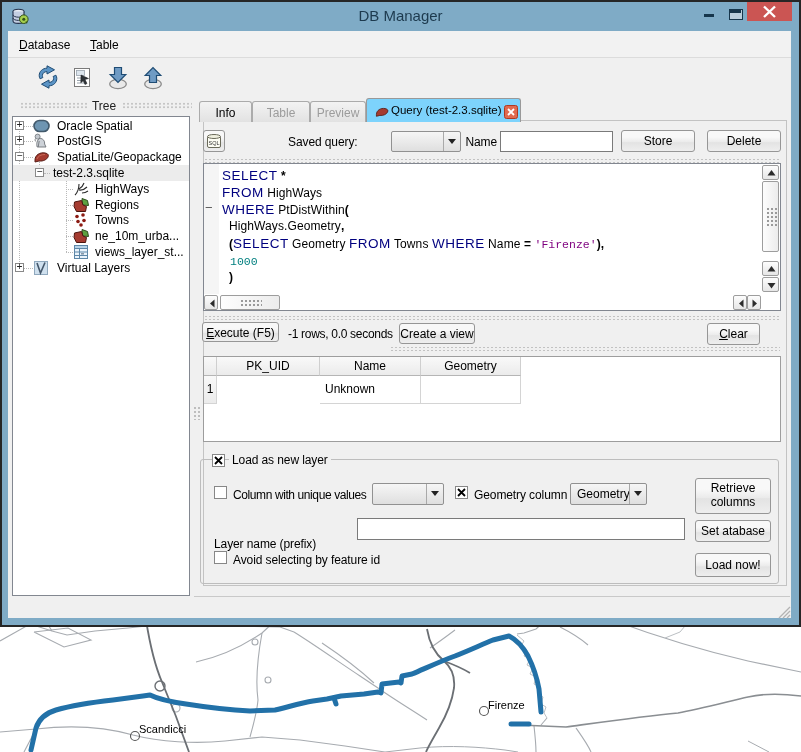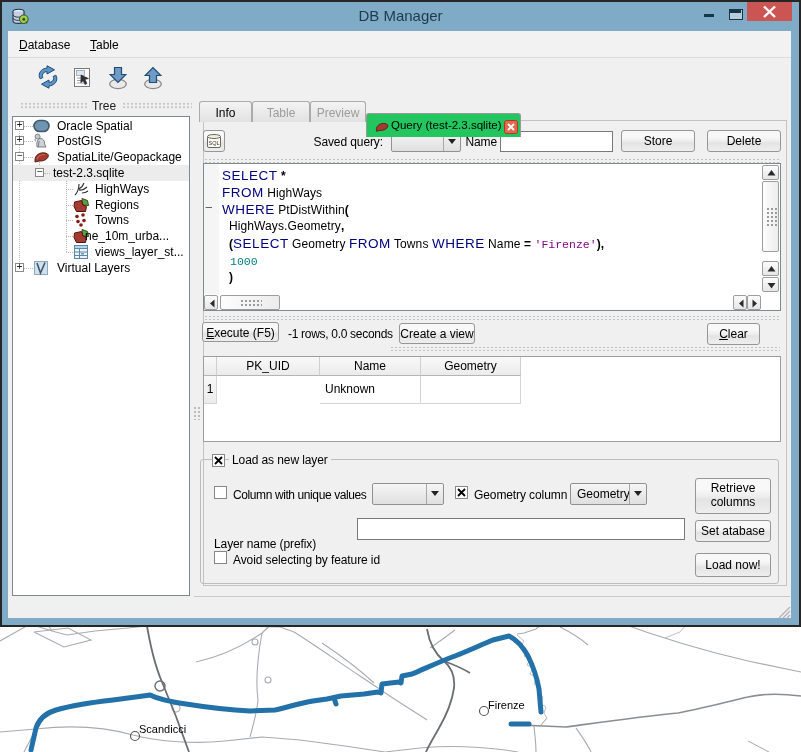--- a/index.html
+++ b/index.html
@@ -28,21 +28,21 @@
 #docktitle .cap { position:absolute; top:1px; width:100%; text-align:center; font-size:12px; color:#222; }
 #tree { position:absolute; left:4px; top:85px; width:178px; height:480px; background:#fff; border:1px solid #828790; font-size:12px; }
 .trow { position:absolute; left:0; height:16px; line-height:16px; white-space:nowrap; }
 .texp { position:absolute; width:9px; height:9px; border:1px solid #898989; background:#fff; font-size:10px; line-height:7px; text-align:center; color:#222; font-family:"Liberation Mono",monospace; }
 #vsplit { position:absolute; left:184px; top:85px; width:9px; height:480px; }
 #vsplit .dots { position:absolute; left:1px; top:290px; width:7px; height:14px; background-image:radial-gradient(#bdbdbd 1px, transparent 1.1px); background-size:4px 4px; }
 
 
 .tab { position:absolute; top:70px; height:21px; background:linear-gradient(#f3f3f3,#e2e2e2); border:1px solid #ababab; border-bottom:none; border-radius:3px 3px 0 0; text-align:center; font-size:12px; padding-top:4px; color:#000; z-index:2; }
 .tab.dis { color:#9c9c9c; }
-.tab.active { top:82px; height:24px; background:#22c55e; border:1px solid #999; border-bottom:none; padding-top:5px; z-index:3; }
+.tab.active { top:67px; height:24px; background:#7dd3fc; border:1px solid #999; border-bottom:none; padding-top:5px; z-index:3; }
 #pane { position:absolute; left:195px; top:89px; width:584px; height:466px; border:1px solid #c3c3c3; background:#f0f0f0; }
 
 
 .btn { position:absolute; background:linear-gradient(#f8f8f8 30%,#ebebeb 55%,#e3e3e3 58%,#eee); border:1px solid #969696; border-radius:3px; text-align:center; font-size:12px; color:#000; white-space:nowrap; }
 .input { position:absolute; background:#fff; border:1px solid #7a7a7a; }
 .combo { position:absolute; background:linear-gradient(#f6f6f6,#dfdfdf); border:1px solid #919191; border-radius:2px; font-size:12px; }
 .combo .arr { position:absolute; right:0; top:0; bottom:0; width:17px; border-left:1px solid #a9a9a9; }
 .combo .arr:before { content:""; position:absolute; left:4px; top:7px; border:4px solid transparent; border-top:5px solid #222; }
 .cb { position:absolute; width:13px; height:13px; background:#fff; border:1px solid #878787; }
 .dots-h { position:absolute; height:5px; background-image:radial-gradient(#c2c2c2 0.9px, transparent 1px); background-size:4px 3px; }
@@ -212,21 +212,21 @@
           <circle cx="5" cy="9.5" r="1.8" fill="#8c1a12"></circle>
           <circle cx="11" cy="8.5" r="1.8" fill="#8c1a12"></circle>
           <circle cx="8" cy="13" r="1.8" fill="#8c1a12"></circle>
         </svg>
 <div class="trow" style="left:82px;top:95px;">Towns</div>
 <div class="abs" style="left:53px;top:119px;width:7px;height:1px;border-top:1px dotted #b9b9b9;"></div>
 <svg class="abs" style="left:60px;top:111px;" width="17" height="16" viewBox="0 0 17 16">
           <path d="M9 1.5 L14.5 3.5 L15.5 8.5 L9.5 8 Z" fill="#5da03f" stroke="#2d4d1e" stroke-width="1"></path>
           <path d="M1.5 5 L8.5 3.5 L10 8 L13.5 9.5 L12.5 14.5 L3.5 14.5 L1 9.5 Z" fill="#a53b30" stroke="#4d150e" stroke-width="1"></path>
         </svg>
-<div class="trow" style="left:72px;top:111px;">ne_10m_urba...</div>
+<div class="trow" style="left:82px;top:111px;">ne_10m_urba...</div>
 <div class="abs" style="left:53px;top:135px;width:7px;height:1px;border-top:1px dotted #b9b9b9;"></div>
 <svg class="abs" style="left:60px;top:127px;" width="16" height="16" viewBox="0 0 16 16">
           <rect x="1.5" y="1.5" width="13" height="13" fill="#eaf3fb" stroke="#5d87a8" stroke-width="1"></rect>
           <rect x="1.5" y="1.5" width="13" height="3" fill="#b7d3e8" stroke="#5d87a8" stroke-width="1"></rect>
           <path d="M6.5 4.5 L6.5 14.5 M1.5 8 L14.5 8 M1.5 11.5 L14.5 11.5" stroke="#5d87a8" stroke-width="1" fill="none"></path>
           <rect x="8" y="9" width="3" height="1.6" fill="#89a"></rect>
         </svg>
 <div class="trow" style="left:82px;top:127px;">views_layer_st...</div>
 <div class="abs" style="left:11px;top:151px;width:9px;height:1px;border-top:1px dotted #b9b9b9;"></div>
 <div class="texp" style="left:2px;top:146px;">+</div>
@@ -254,21 +254,21 @@
 </div>
     <div id="pane"></div>
 
 <div class="btn" style="left:195px;top:99px;width:22px;height:22px;">
  <svg width="20" height="20" viewBox="0 0 20 20" style="margin-top:1px;">
           <rect x="3.5" y="4.5" width="13" height="11" rx="1.5" fill="#fdfdf4" stroke="#6a6a5a"></rect>
           <ellipse cx="10" cy="4.5" rx="6.5" ry="2" fill="#efefdf" stroke="#6a6a5a"></ellipse>
           <text x="10" y="13" font-size="5.5" text-anchor="middle" font-family="Liberation Sans" fill="#333">SQL</text>
         </svg>
 </div>
-<div class="lbl" style="left:280px;top:104px;width:95px;text-align:right;">Saved query:</div>
+<div class="lbl" style="left:280px;top:104px;width:95px;">Saved query:</div>
 <div class="combo" style="left:383px;top:100px;width:70px;height:21px;">
         <div class="arr"></div>
       </div>
 <div class="lbl" style="left:455px;top:104px;width:34px;text-align:right;">Name</div>
 <div class="input" style="left:492px;top:100px;width:113px;height:21px;"></div>
 <div class="btn" style="left:613px;top:99px;width:74px;height:22px;line-height:21px;">Store</div>
 <div class="btn" style="left:699px;top:99px;width:74px;height:22px;line-height:21px;">Delete</div>
 <div class="dots-h" style="left:196px;top:127px;width:576px;"></div>
 
 <div id="editor">

